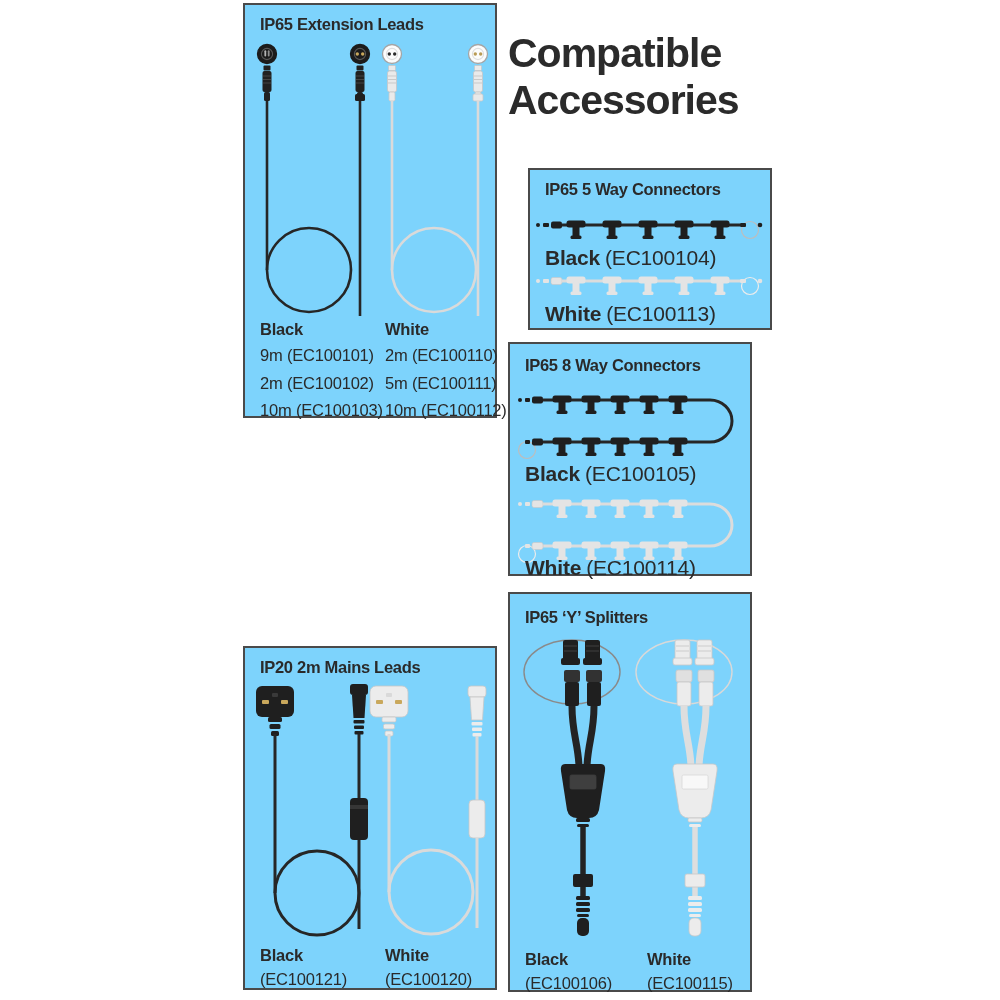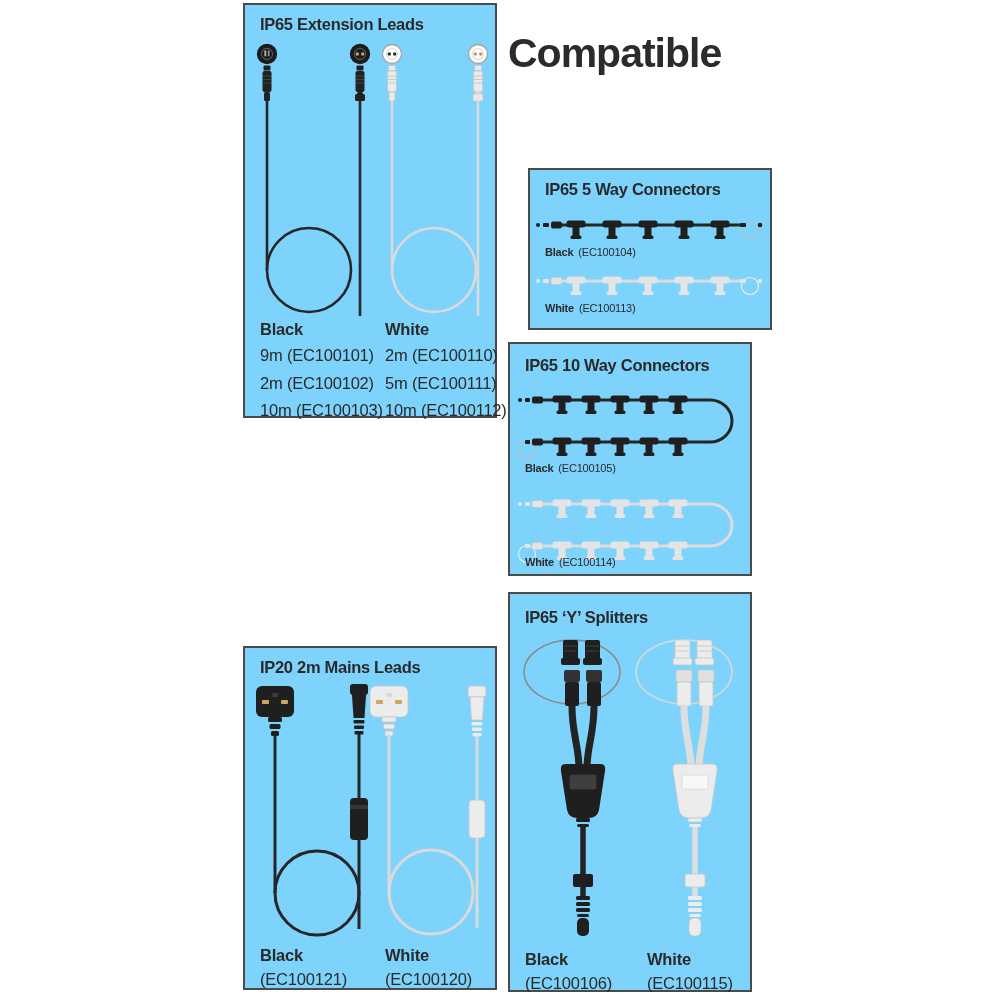--- a/index.html
+++ b/index.html
@@ -8,21 +8,21 @@
     --bg:#ffffff;
   }
   *{margin:0;padding:0;box-sizing:border-box}
   html,body{width:1000px;height:1000px;background:var(--bg);
     font-family:"Liberation Sans", sans-serif;color:var(--text);}
   .stage{position:relative;width:1000px;height:1000px;background:var(--bg);overflow:hidden}
   .panel{position:absolute;background:#7dd3fc;border:2px solid var(--panel-border)}
   .pt{position:absolute;left:15px;top:10px;font-size:16.5px;font-weight:700;
       letter-spacing:-0.3px;white-space:nowrap;color:var(--text)}
   .gfx{position:absolute;overflow:visible}
-  .cl{position:absolute;font-size:11px;letter-spacing:-0.2px;white-space:nowrap}
+  .cl{position:absolute;font-size:21px;letter-spacing:-0.2px;white-space:nowrap}
   .cl .b{font-weight:700}
   .cl .c{margin-left:5px}
   .stk{position:absolute;width:118px;font-size:16.5px;letter-spacing:-0.2px;white-space:nowrap}
   .stk .lbl{font-weight:700;line-height:22px}
   .stk .code{line-height:26px}
   .ext-col{position:absolute;top:312px;width:114px;font-size:16.5px;letter-spacing:-0.2px;white-space:nowrap}
   .ext-col .lbl{font-weight:700;line-height:25px}
   .ext-col .opt{line-height:27.5px}
   .main-title{position:absolute;left:508px;top:30px;font-size:41px;line-height:47px;
       font-weight:700;letter-spacing:-1px;color:#2b2b2b;white-space:nowrap}
@@ -158,20 +158,21 @@
       <rect x="59" y="276" width="12" height="3" rx="1.5" fill="var(--body)"></rect>
       <rect x="59" y="280" width="12" height="18" rx="5" fill="var(--body)" stroke="var(--edge)" stroke-width="var(--ew)"></rect>
     </g>
   </defs>
 </svg>
 
 <div class="stage">
 
   <div class="main-title">
     <div>Compatible</div>
+    <div>Accessories</div>
   </div>
 
   <div class="panel" style="left:243px;top:3px;width:254px;height:415px">
     <div class="pt">IP65 Extension Leads</div>
     <svg class="gfx" style="left:0;top:30px" width="254" height="290" viewBox="0 0 254 290">
       <use href="#extcol" x="22" y="19" class="ev-b"></use>
       <rect x="19.4" y="15.3" width="1.8" height="6.2" rx="0.9" fill="#b5b5b5"></rect>
       <rect x="22.8" y="15.3" width="1.8" height="6.2" rx="0.9" fill="#8f8f8f"></rect>
       <line x1="22" y1="66" x2="22" y2="235" class="lb" stroke-width="2.6"></line>
       <circle cx="64" cy="235" r="42" class="lb" stroke-width="2.6"></circle>
@@ -245,21 +246,21 @@
     </div>
     <svg class="gfx" style="left:4px;top:96px" width="232" height="36" viewBox="0 0 232 36">
       <use href="#strip5" class="sv-w"></use>
     </svg>
     <div class="cl" style="left:15px;top:132px">
       <span class="b">White</span><span class="c">(EC100113)</span>
     </div>
   </div>
 
   <div class="panel" style="left:508px;top:342px;width:244px;height:234px">
-    <div class="pt" style="top:12px">IP65 10 Way Connectors</div>
+    <div class="pt" style="top:12px">IP65 8 Way Connectors</div>
     <svg class="gfx" style="left:4px;top:40px" width="232" height="80" viewBox="0 0 232 80">
       <use href="#strip10" class="sv-b"></use>
     </svg>
     <div class="cl" style="left:15px;top:118px">
       <span class="b">Black</span><span class="c">(EC100105)</span>
     </div>
     <svg class="gfx" style="left:4px;top:144px" width="232" height="80" viewBox="0 0 232 80">
       <use href="#strip10" class="sv-w"></use>
     </svg>
     <div class="cl" style="left:15px;top:212px">

